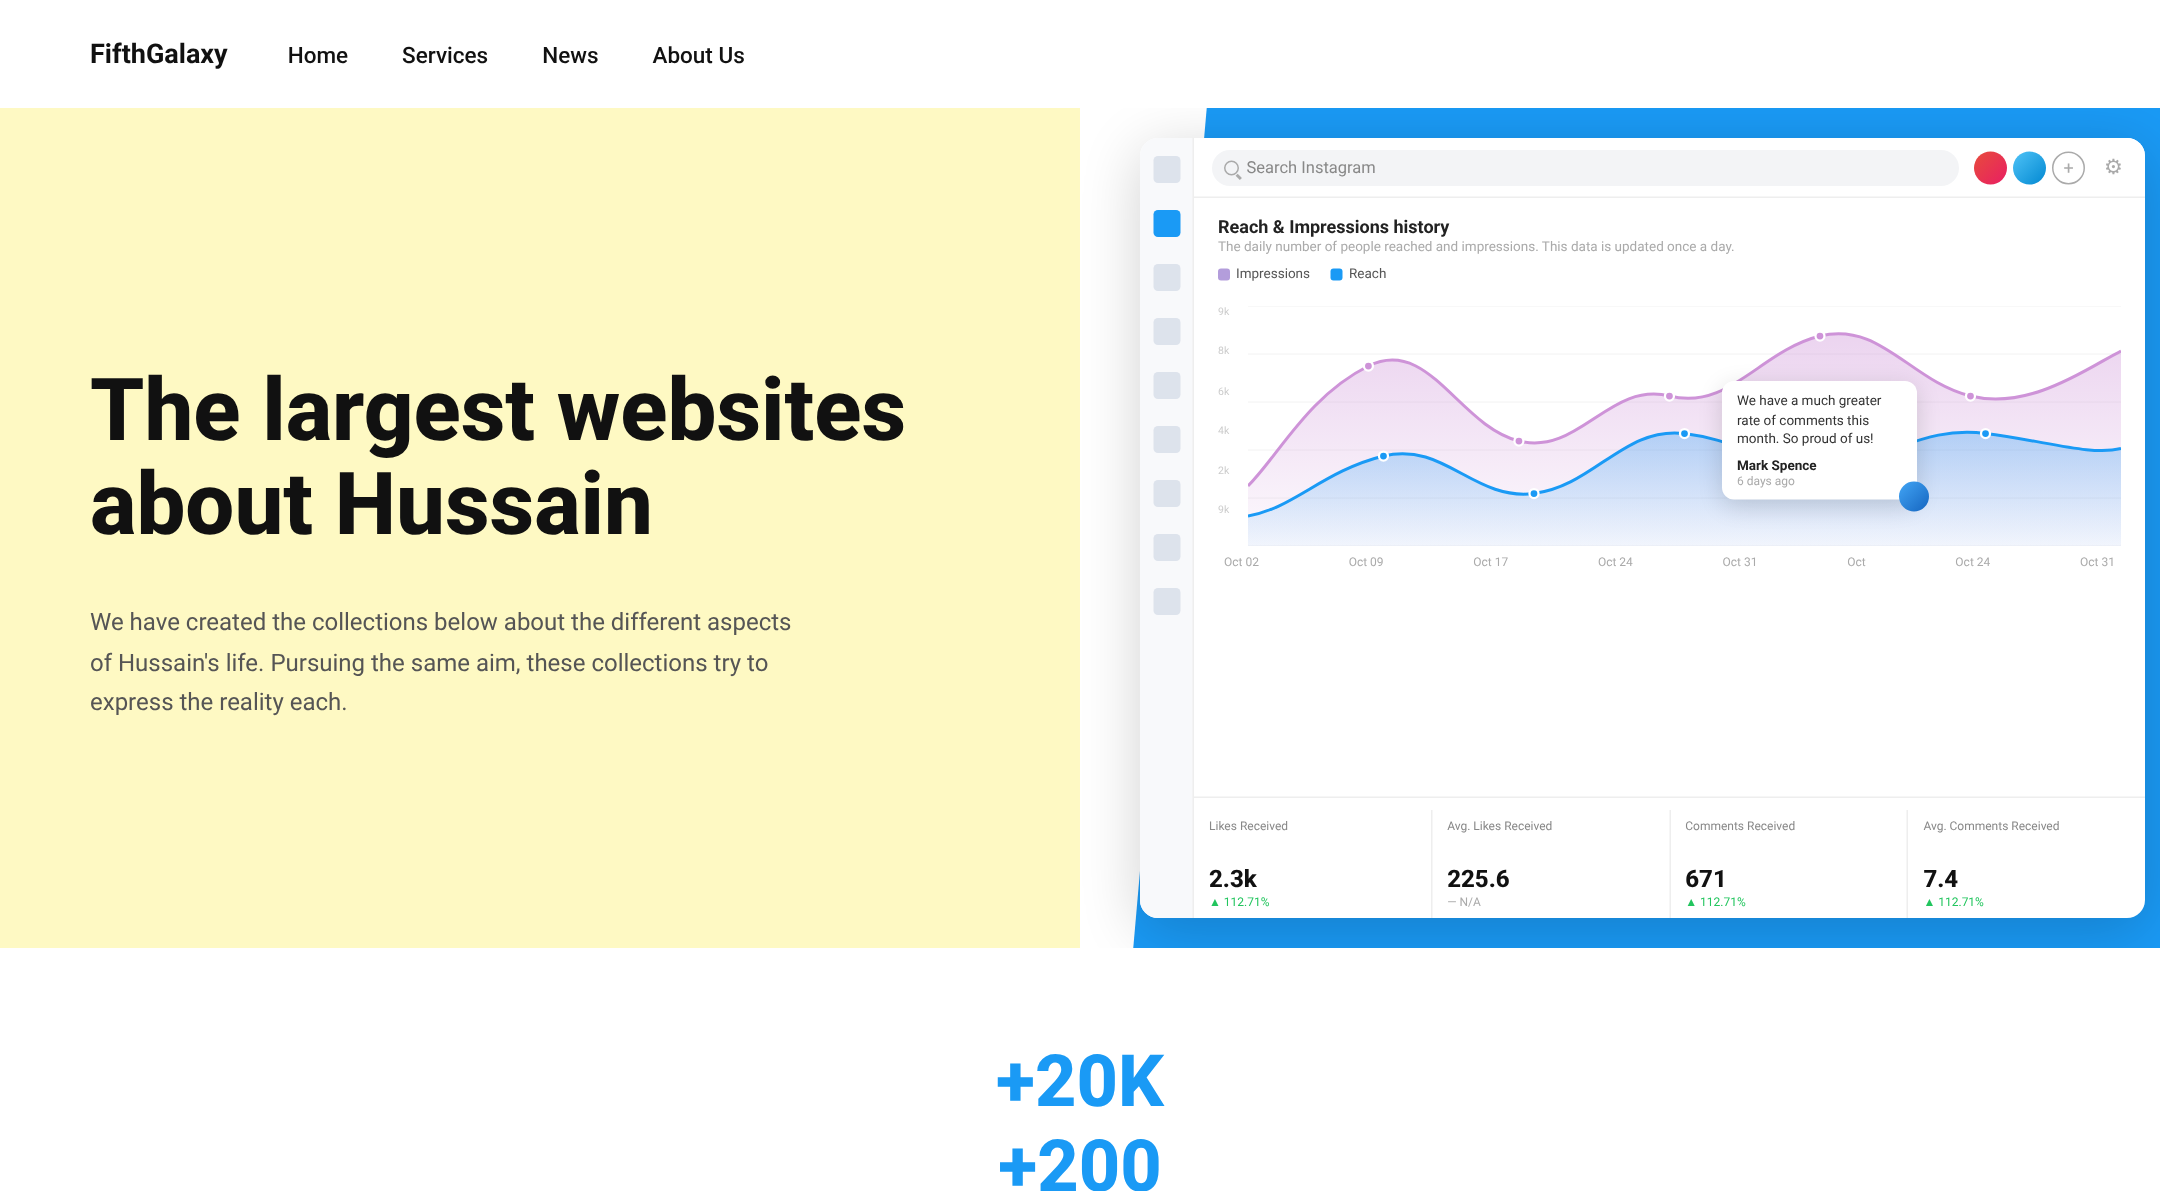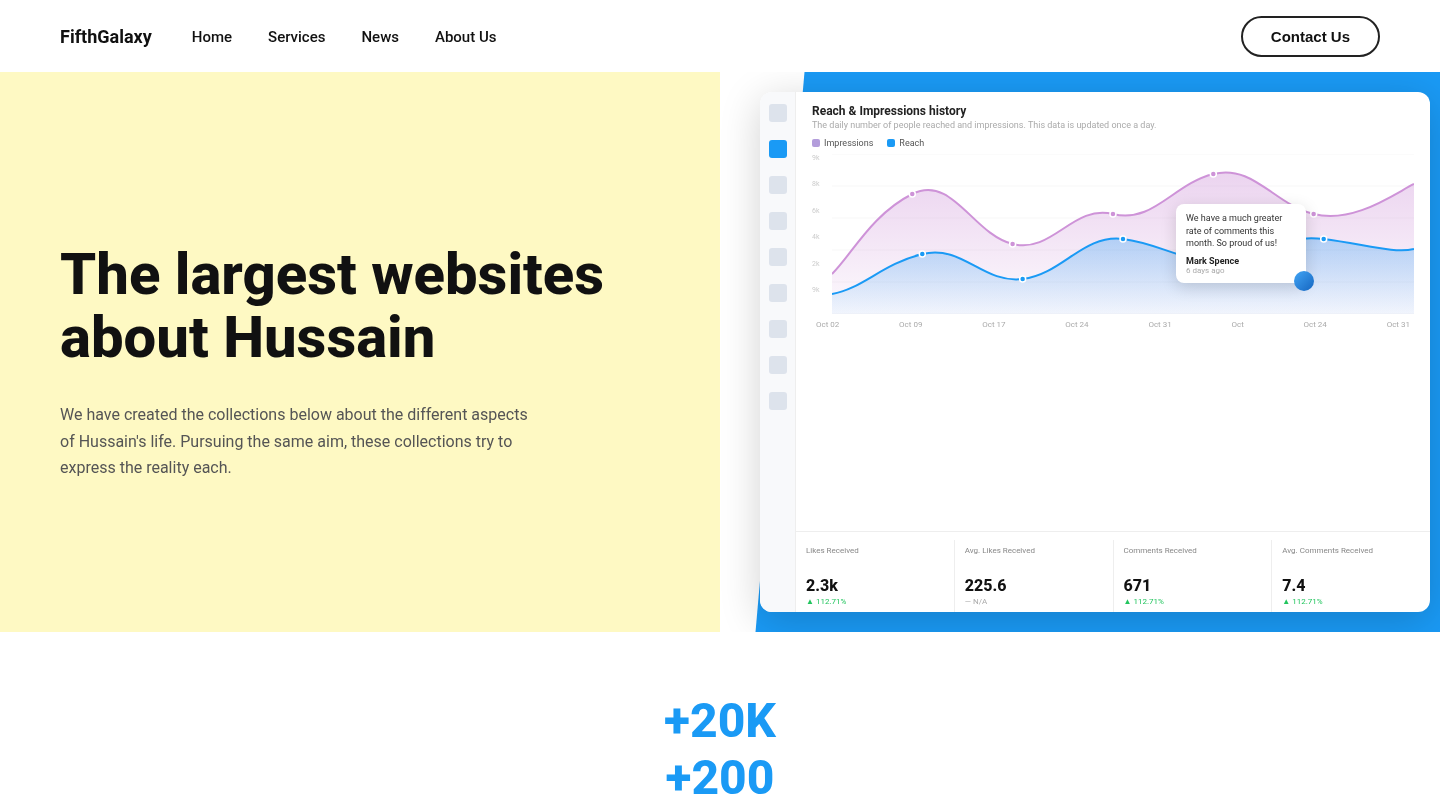--- a/index.html
+++ b/index.html
@@ -214,21 +214,21 @@
       margin-bottom: 2px;
     }
     .chart-subtitle {
       font-size: 9px;
       color: #aaa;
       margin-bottom: 8px;
     }
     .chart-legend {
       display: flex;
       gap: 14px;
-      margin-bottom: 6px;
+      margin-bottom: 16px;
     }
     .legend-item {
       display: flex;
       align-items: center;
       gap: 4px;
       font-size: 9px;
       color: #555;
     }
     .legend-dot {
       width: 8px;
@@ -251,21 +251,21 @@
       display: flex;
       justify-content: space-between;
       font-size: 8px;
       color: #aaa;
       padding: 0 4px;
     }
 
     
     .chart-tooltip {
       position: absolute;
-      right: 108px;
+      right: 136px;
       top: 50px;
       background: #fff;
       border-radius: 8px;
       box-shadow: 0 4px 16px rgba(0,0,0,0.15);
       padding: 8px 10px;
       font-size: 9px;
       width: 130px;
       z-index: 10;
     }
     .tooltip-text {
@@ -356,23 +356,20 @@
 <body>
 
 <nav class="navbar">
   <span class="navbar-brand">FifthGalaxy</span>
   <ul class="nav-links">
     <li><a href="#">Home</a></li>
     <li><a href="#">Services</a></li>
     <li><a href="#">News</a></li>
     <li><a href="#">About Us</a></li>
   </ul>
-  <div class="navbar-right">
-    <button class="contact-btn">Contact Us</button>
-  </div>
 </nav>
 
 <section class="hero">
 
   <div class="hero-left">
     <h1 class="hero-title">The largest websites about Hussain</h1>
     <p class="hero-desc">We have created the collections below about the different aspects of Hussain's life. Pursuing the same aim, these collections try to express the reality each.</p>
   </div>
 
   <div class="hero-right">
@@ -386,20 +383,32 @@
         <div class="card-sidebar-icon"></div>
         <div class="card-sidebar-icon"></div>
         <div class="card-sidebar-icon"></div>
         <div class="card-sidebar-icon"></div>
         <div class="card-sidebar-icon"></div>
         <div class="card-sidebar-icon"></div>
       </div>
 
       <div class="card-main">
 
+        <div class="card-topbar">
+          <div class="search-bar">
+            <div class="search-icon-sm"></div>
+            <span>Search Instagram</span>
+          </div>
+          <div class="avatar-group">
+            <div class="avatar-sm"></div>
+            <div class="avatar-sm blue"></div>
+            <div class="avatar-add">+</div>
+          </div>
+          <div class="gear-icon">⚙</div>
+        </div>
 
         <div class="card-content">
           <div class="chart-title">Reach &amp; Impressions history</div>
           <div class="chart-subtitle">The daily number of people reached and impressions. This data is updated once a day.</div>
           <div class="chart-legend">
             <div class="legend-item">
               <div class="legend-dot purple"></div>
               <span>Impressions</span>
             </div>
             <div class="legend-item">

